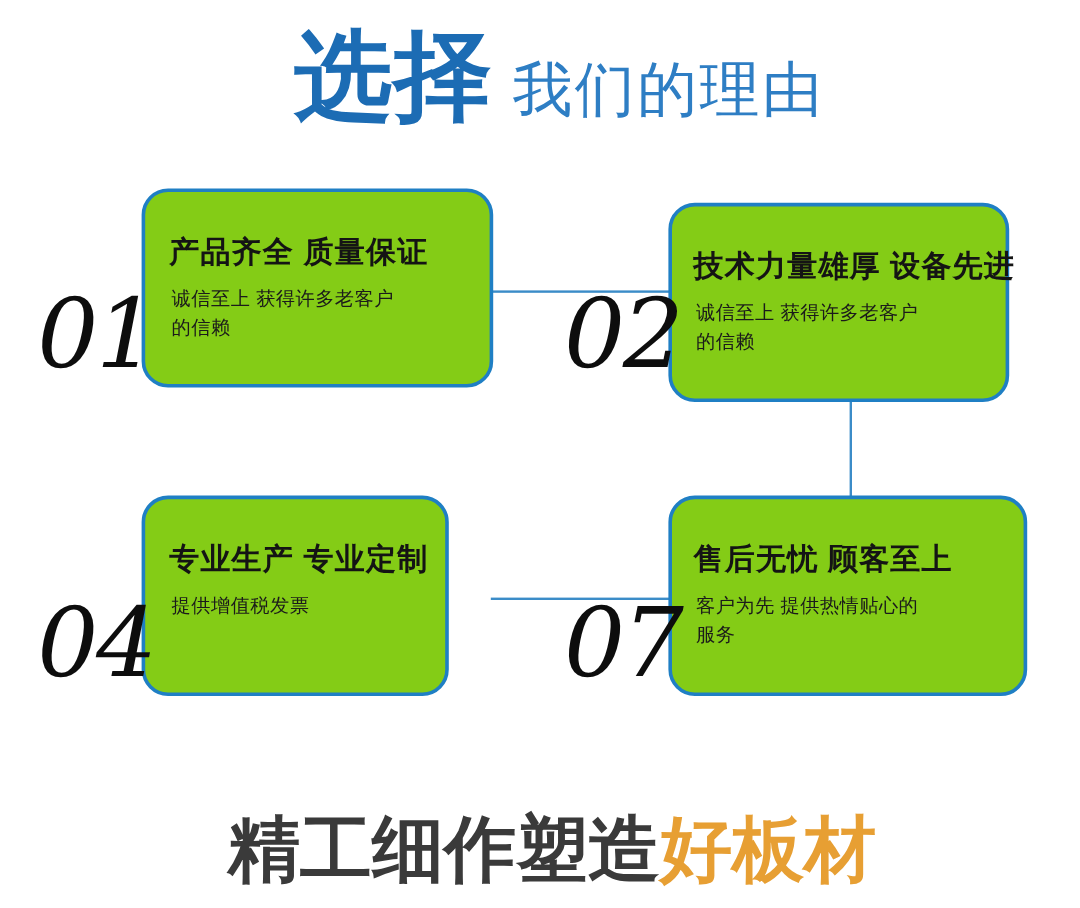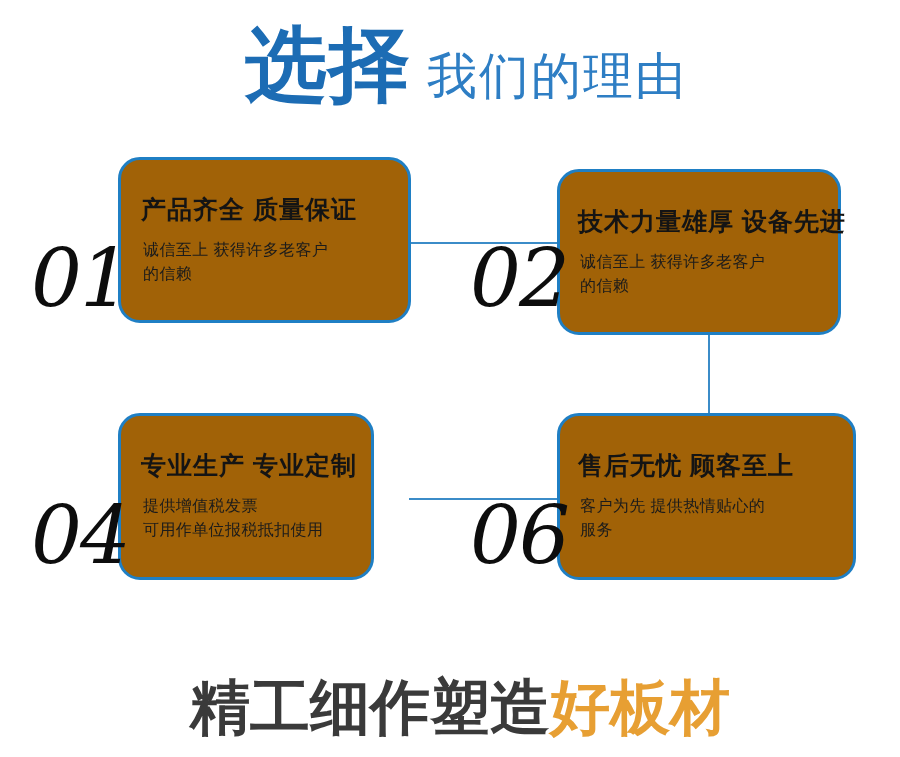--- a/index.html
+++ b/index.html
@@ -54,21 +54,21 @@
   .conn-h { height: 2px; }
   .conn-v { width: 2px; }
 
   #conn-01-02 { left: 409px; top: 242px; width: 150px; }
   #conn-02-03 { left: 708px; top: 320px; height: 95px; }
   #conn-04-03 { left: 409px; top: 498px; width: 150px; }
 
   
   .card {
     position: absolute;
-    background: #a16207;
+    background: #84cc16;
     border: 3px solid #1f7fc4;
     border-radius: 22px;
     box-sizing: border-box;
     z-index: 2;
   }
   #card-01 { left: 118px; top: 157px; width: 293px; height: 166px; }
   #card-02 { left: 557px; top: 169px; width: 284px; height: 166px; }
   #card-04 { left: 118px; top: 413px; width: 256px; height: 167px; }
   #card-03 { left: 557px; top: 413px; width: 299px; height: 167px; }
 
@@ -176,30 +176,29 @@
     <span class="desc-line">诚信至上 获得许多老客户</span>
     <span class="desc-line">的信赖</span>
   </div>
 </div>
 <div class="numeral" id="num-02">02</div>
 
 <div class="card" id="card-04">
   <div class="card-title">专业生产 专业定制</div>
   <div class="card-desc">
     <span class="desc-line">提供增值税发票</span>
-    <span class="desc-line">可用作单位报税抵扣使用</span>
   </div>
 </div>
 <div class="numeral" id="num-04">04</div>
 
 <div class="card" id="card-03">
   <div class="card-title">售后无忧 顾客至上</div>
   <div class="card-desc">
     <span class="desc-line">客户为先 提供热情贴心的</span>
     <span class="desc-line">服务</span>
   </div>
 </div>
-<div class="numeral" id="num-03">06</div>
+<div class="numeral" id="num-03">07</div>
 
 <div class="footer">
   <span class="footer-dark">精工细作塑造</span>
   <span class="footer-accent">好板材</span>
 </div>
 
 </body></html>

